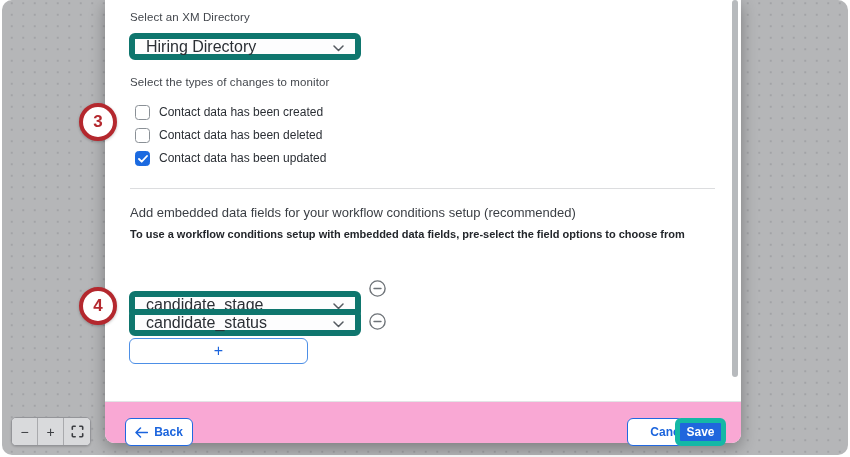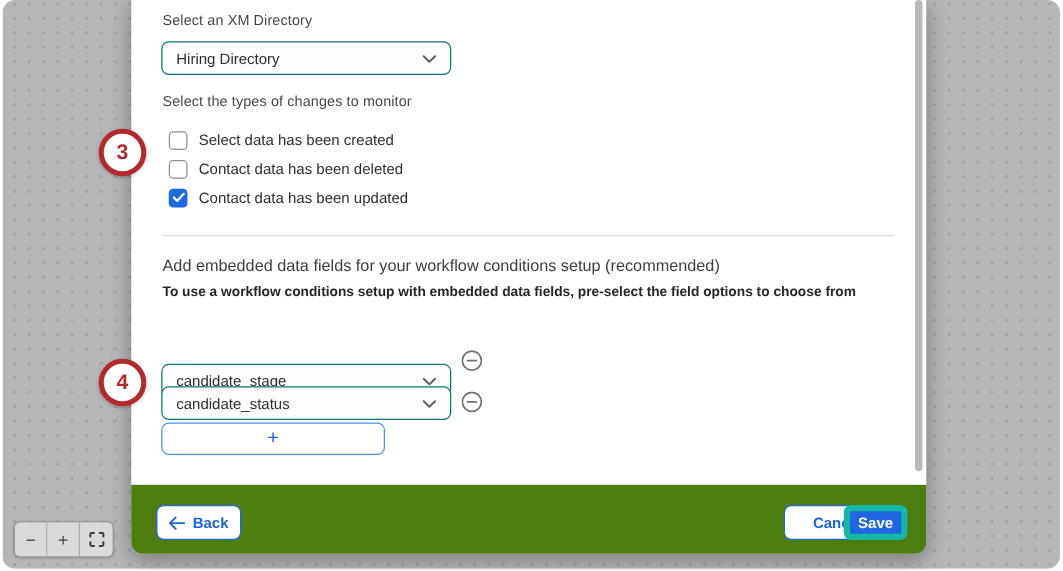--- a/index.html
+++ b/index.html
@@ -26,23 +26,23 @@
   }
   .scroll-thumb {
     position:absolute; top:0; right:3px; width:6px; height:377px;
     background:#b7babd; border-radius:3px;
   }
   .field-label {
     position:absolute; left:25px; font-size:11.5px; color:#43474d; letter-spacing:.1px;
   }
   .selectbox {
     position:absolute; left:24px; width:232px; height:27px;
-    border:1px solid #0f766e; border-radius:6px; background:#fdfdfe;
+    border:6px solid #0f766e; border-radius:6px; background:#fdfdfe;
     display:flex; align-items:center; justify-content:space-between;
-    padding:0 11px; font-size:12px; color:#2b2f35; cursor:pointer;
+    padding:0 11px; font-size:16px; color:#2b2f35; cursor:pointer;
   }
   .cb-row { position:absolute; left:30px; display:flex; align-items:center; gap:9px; height:16px; }
   .cb {
     width:15px; height:15px; border:1px solid #8a9096; border-radius:3.5px;
     background:#fff; display:flex; align-items:center; justify-content:center; flex:0 0 auto;
   }
   .cb.checked { background:#1b6ae0; border-color:#1b6ae0; }
   .cb-label { font-size:12px; color:#2b2f35; white-space:nowrap; }
   .divider { position:absolute; left:25px; right:26px; top:188px; height:1px; background:#dcdddf; }
   .section-heading { position:absolute; left:25px; top:205px; font-size:13px; color:#3a3e44; }
@@ -53,22 +53,22 @@
   }
   .add-field-btn {
     position:absolute; left:24px; top:338px; width:179px; height:26px;
     background:#fff; border:1px solid #4d8fe6; border-radius:6px;
     color:#1b64dd; font-size:12px; font-weight:bold;
     display:flex; align-items:center; justify-content:center; gap:9px; cursor:pointer;
     font-family:"Liberation Sans", sans-serif;
   }
   .add-field-btn .plus { font-size:16px; font-weight:normal; line-height:1; margin-top:-1px; }
   .footer {
-    position:absolute; left:0; right:0; bottom:0; height:56px;
-    border-top:1px solid #e3e4e6; border-radius:0 0 9px 9px; background:#4d7c0f;
+    position:absolute; left:0; right:0; bottom:0; height:42px;
+    border-top:1px solid #e3e4e6; border-radius:0 0 9px 9px; background:#f9a8d4;
   }
   .btn {
     position:absolute; top:16px; height:28px; border-radius:6px;
     font-size:12px; font-weight:bold; display:flex; align-items:center; justify-content:center;
     cursor:pointer; font-family:"Liberation Sans", sans-serif;
   }
   .btn-outline { background:#fff; border:1px solid #2168e0; color:#1b64dd; }
   .btn-primary { background:#2066dd; border:5px solid #14b8a6; color:#fff; }
   .back-btn { left:20px; width:68px; gap:6px; }
   .cancel-btn { right:58px; width:56px;padding-left:36px; }
@@ -111,21 +111,21 @@
       <svg width="11" height="7" viewBox="0 0 11 7" fill="none">
         <path d="M1 1l4.5 4.5L10 1" stroke="#565b61" stroke-width="1.5" stroke-linecap="round" stroke-linejoin="round"></path>
       </svg>
     </span>
   </div>
 
   <div class="field-label" style="top:76px;">Select the types of changes to monitor</div>
 
   <div class="cb-row" style="top:104px;">
     <span class="cb"></span>
-    <span class="cb-label">Select data has been created</span>
+    <span class="cb-label">Contact data has been created</span>
   </div>
   <div class="cb-row" style="top:127px;">
     <span class="cb"></span>
     <span class="cb-label">Contact data has been deleted</span>
   </div>
   <div class="cb-row" style="top:150px;">
     <span class="cb checked">
       <span>
         <svg width="10" height="8" viewBox="0 0 10 8" fill="none">
           <path d="M1 4l2.7 2.7L9 1" stroke="#fff" stroke-width="1.8" stroke-linecap="round" stroke-linejoin="round"></path>

